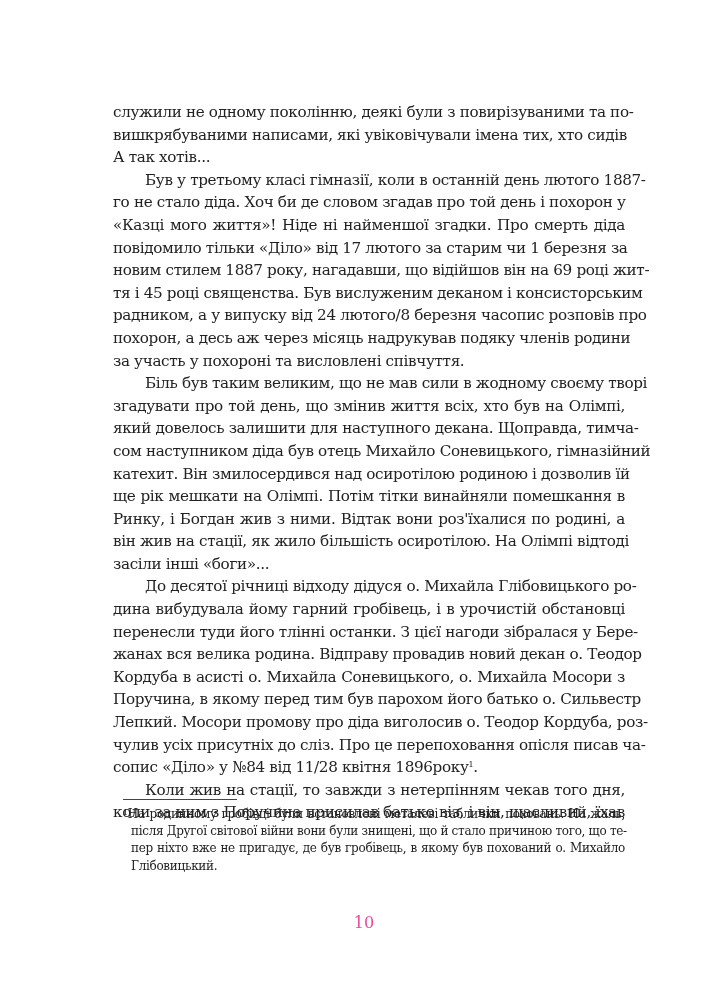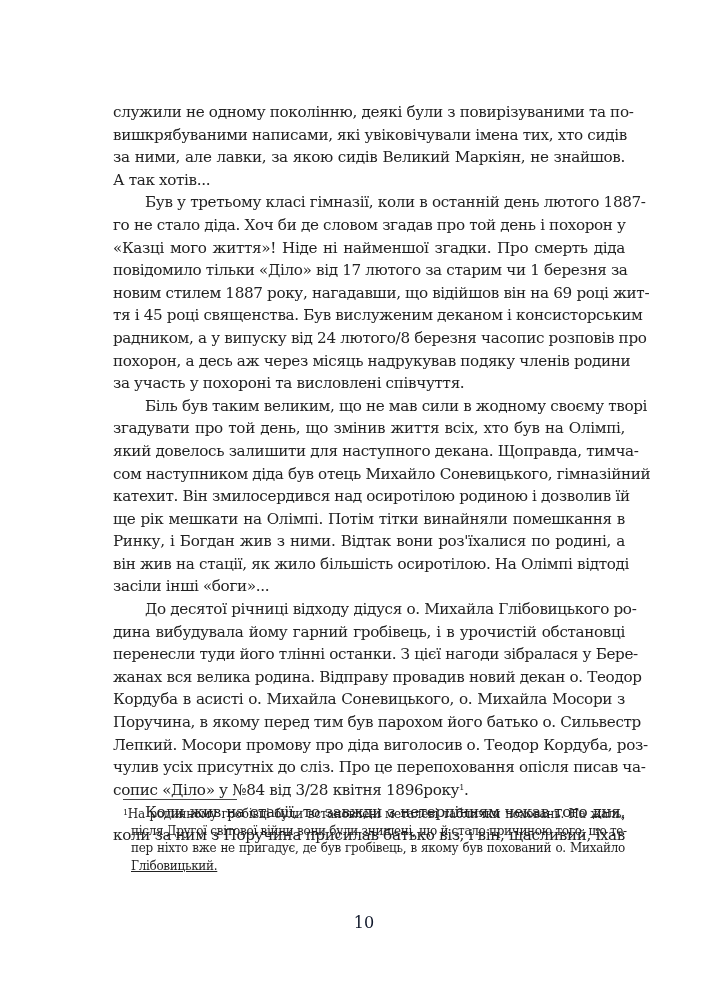--- a/index.html
+++ b/index.html
@@ -16,37 +16,36 @@
     .line { display: block; white-space: nowrap; text-align-last: justify; text-align: justify; height: 22.6px; }
     .line.last { text-align-last: left; }
     .line.indent { padding-left: 32px; }
     .footnote-rule { position: absolute; left: 123px; top: 799px; width: 114px; height: 1px; background: #444; }
     .footnotes {
       position: absolute; left: 123px; top: 806px; width: 502px;
       font-size: 12px; line-height: 17.2px; letter-spacing: -0.3px;
     }
     .fn-line { display: block; white-space: nowrap; text-align: justify; text-align-last: justify; height: 17.2px; }
     .fn-line.cont { padding-left: 8px; }
-    .fn-line.last { text-align-last: left; text-decoration: underline; }
+    .fn-line.last { text-align-last: left; }
     sup { font-size: 8px; vertical-align: top; position: relative; top: -2px; }
     .page-number {
       position: absolute; left: 0; width: 728px; top: 913px; text-align: center;
-      font-size: 16px; color: #0f172a;
+      font-size: 16px; color: #ec4899;
     }
   </style>
 </head>
 <body>
 
 <div class="page">
   <div class="body-text">
 
     <div>
       <span class="line">служили не одному поколінню, деякі були з повирізуваними та по-</span>
       <span class="line">вишкрябуваними написами, які увіковічували імена тих, хто сидів</span>
-      <span class="line">за ними, але лавки, за якою сидів Великий Маркіян, не знайшов.</span>
       <span class="line last">А так хотів...</span>
     </div>
 
     <div>
       <span class="line indent">Був у третьому класі гімназії, коли в останній день лютого 1887-</span>
       <span class="line">го не стало діда. Хоч би де словом згадав про той день і похорон у</span>
       <span class="line">«Казці мого життя»! Ніде ні найменшої згадки. Про смерть діда</span>
       <span class="line">повідомило тільки «Діло» від 17 лютого за старим чи 1 березня за</span>
       <span class="line">новим стилем 1887 року, нагадавши, що відійшов він на 69 році жит-</span>
       <span class="line">тя і 45 році священства. Був вислуженим деканом і консисторським</span>
@@ -69,21 +68,21 @@
 
     <div>
       <span class="line indent">До десятої річниці відходу дідуся о. Михайла Глібовицького ро-</span>
       <span class="line">дина вибудувала йому гарний гробівець, і в урочистій обстановці</span>
       <span class="line">перенесли туди його тлінні останки. З цієї нагоди зібралася у Бере-</span>
       <span class="line">жанах вся велика родина. Відправу провадив новий декан о. Теодор</span>
       <span class="line">Кордуба в асисті о. Михайла Соневицького, о. Михайла Мосори з</span>
       <span class="line">Поручина, в якому перед тим був парохом його батько о. Сильвестр</span>
       <span class="line">Лепкий. Мосори промову про діда виголосив о. Теодор Кордуба, роз-</span>
       <span class="line">чулив усіх присутніх до сліз. Про це перепоховання опісля писав ча-</span>
-      <span class="line last"><span>сопис «Діло» у №84 від 3/28 квітня 1896року</span><sup>1</sup><span>.</span></span>
+      <span class="line last"><span>сопис «Діло» у №84 від 11/28 квітня 1896року</span><sup>1</sup><span>.</span></span>
     </div>
 
     <div>
       <span class="line indent">Коли жив на стації, то завжди з нетерпінням чекав того дня,</span>
       <span class="line">коли за ним з Поручина присилав батько віз, і він, щасливий, їхав</span>
     </div>
   </div>
 
   <div class="footnote-rule"></div>
 

